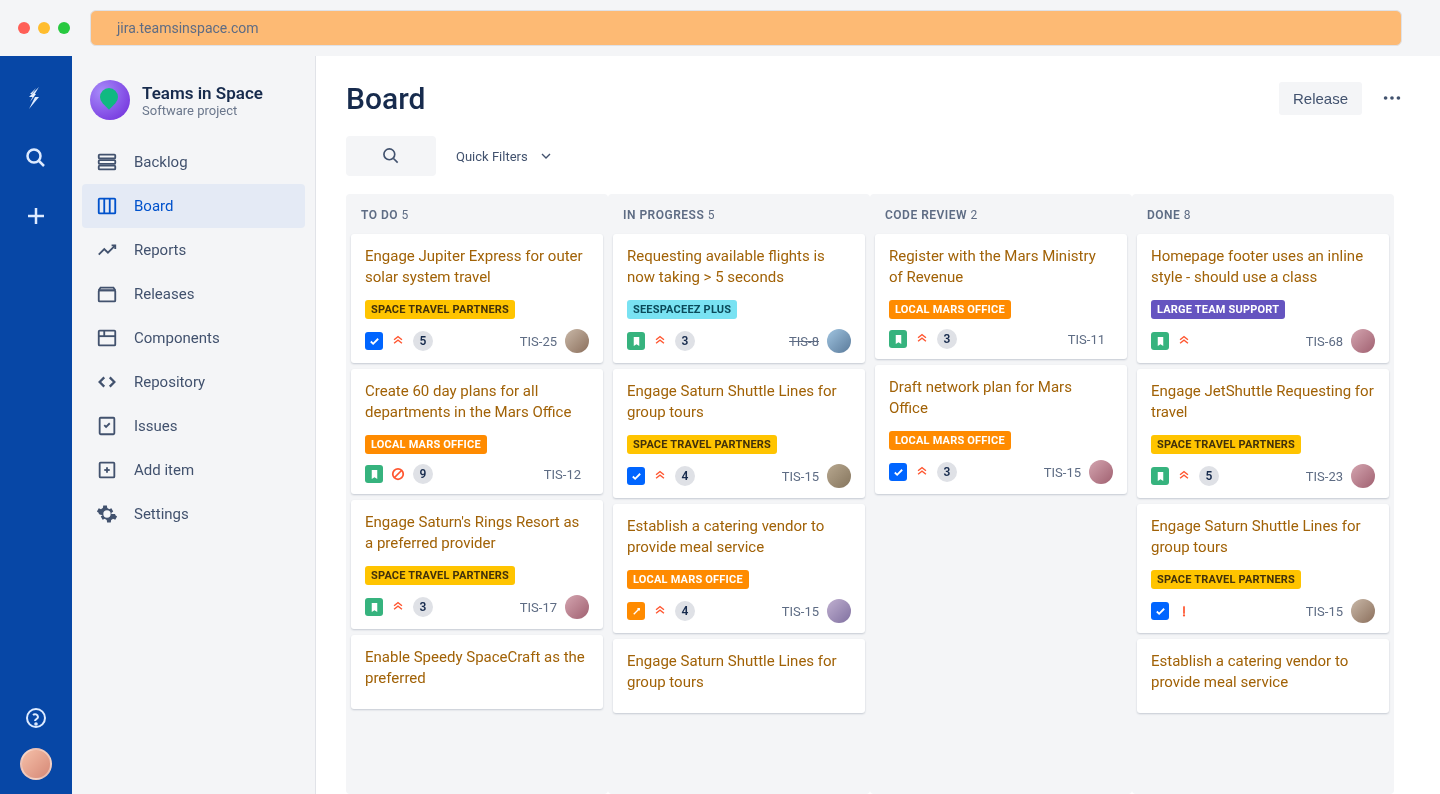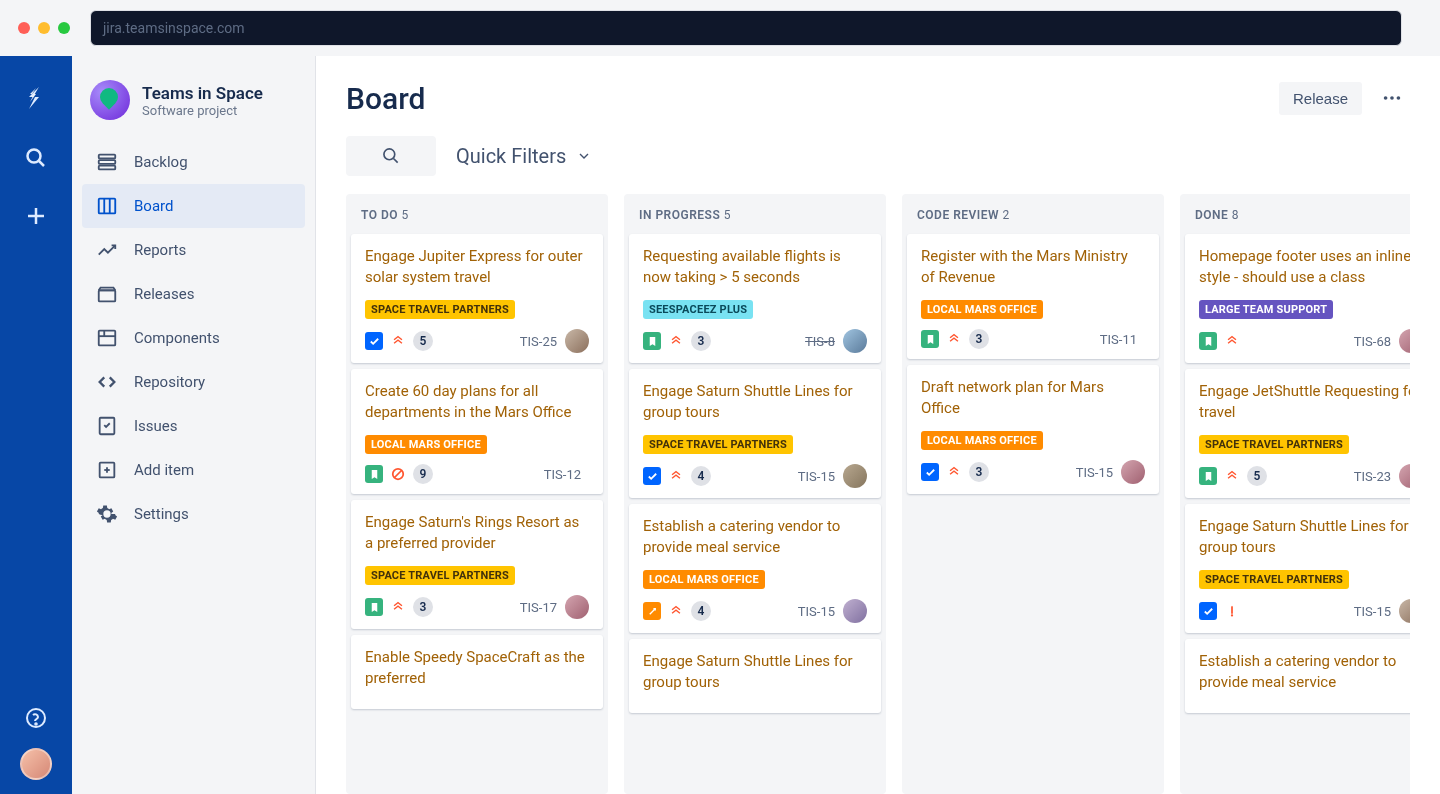--- a/index.html
+++ b/index.html
@@ -5,21 +5,21 @@
 * { box-sizing: border-box; margin: 0; padding: 0; }
 body { font-family: -apple-system, BlinkMacSystemFont, "Segoe UI", Roboto, sans-serif; background: #f4f5f7; color: #172b4d; overflow: hidden; }
 
 
 .browser-bar { height: 56px; background: #f4f5f7; display: flex; align-items: center; padding: 0 18px; }
 .traffic-lights { display: flex; gap: 8px; margin-right: 20px; }
 .traffic-lights span { width: 12px; height: 12px; border-radius: 50%; display: inline-block; }
 .tl-red { background: #ff5f57; }
 .tl-yellow { background: #ffbd2e; }
 .tl-green { background: #28c940; }
-.url-bar { flex: 1; height: 36px; background: #0f172a; border-radius: 6px; display: flex; align-items: center; padding: 0 12px; color: #5e6c84; font-size: 14px; border: 1px solid #dfe1e6; margin-right: 20px; }
+.url-bar { flex: 1; height: 36px; background: #fdba74; border-radius: 6px; display: flex; align-items: center; padding: 0 26px; color: #5e6c84; font-size: 14px; border: 1px solid #dfe1e6; margin-right: 20px; }
 
 
 .app { display: flex; height: calc(794px - 56px); }
 
 
 .rail { width: 72px; background: #0747a6; display: flex; flex-direction: column; align-items: center; padding-top: 24px; position: relative; }
 .rail-icon { width: 40px; height: 40px; display: flex; align-items: center; justify-content: center; color: #deebff; margin-bottom: 18px; cursor: pointer; border-radius: 3px; }
 .rail-icon svg { width: 24px; height: 24px; }
 .rail-logo svg { width: 32px; height: 32px; }
 .rail-bottom { position: absolute; bottom: 14px; left: 0; right: 0; display: flex; flex-direction: column; align-items: center; gap: 10px; }
@@ -41,25 +41,25 @@
 .main { flex: 1; background: #fff; padding: 24px 30px 0 30px; overflow: hidden; display: flex; flex-direction: column; }
 .page-header { display: flex; align-items: center; margin-bottom: 20px; }
 .page-title { font-size: 30px; font-weight: 500; color: #172b4d; flex: 1; }
 .release-btn { background: #f4f5f7; border: none; padding: 8px 14px; border-radius: 3px; font-size: 15px; color: #42526e; cursor: pointer; margin-right: 12px; }
 .more-btn { width: 36px; height: 36px; display: flex; align-items: center; justify-content: center; cursor: pointer; color: #42526e; }
 
 
 .toolbar { display: flex; align-items: center; margin-bottom: 18px; }
 .search-box { width: 90px; height: 40px; background: #f4f5f7; border-radius: 4px; display: flex; align-items: center; justify-content: center; margin-right: 20px; }
 .search-box svg { width: 20px; height: 20px; color: #42526e; }
-.quick-filters { display: flex; align-items: center; color: #42526e; font-size: 20px; cursor: pointer; }
+.quick-filters { display: flex; align-items: center; color: #42526e; font-size: 13px; cursor: pointer; }
 .quick-filters svg { width: 16px; height: 16px; margin-left: 10px; }
 
 
-.board { display: flex; gap: 16px; overflow-x: auto; flex: 1; }
+.board { display: flex; overflow-x: auto; flex: 1; }
 .column { width: 262px; flex-shrink: 0; background: #f4f5f7; border-radius: 4px; padding: 0 5px; }
 .column-header { padding: 14px 10px 12px 10px; font-size: 12px; font-weight: 600; color: #5e6c84; letter-spacing: 0.5px; text-transform: uppercase; }
 .col-count { color: #5e6c84; font-weight: 400; }
 .card-list { display: flex; flex-direction: column; gap: 6px; }
 .card { background: #fff; border-radius: 3px; box-shadow: 0 1px 2px rgba(9,30,66,0.2); padding: 12px 14px 10px 14px; cursor: pointer; }
 .card-title { font-size: 15px; color: #a16207; line-height: 1.4; margin-bottom: 10px; }
 .epic-tag { display: inline-block; font-size: 11px; font-weight: 700; padding: 3px 6px; border-radius: 3px; letter-spacing: 0.2px; margin-bottom: 10px; }
 .epic-yellow { background: #ffc400; color: #42310a; }
 .epic-orange { background: #ff8b00; color: #fff; }
 .epic-teal { background: #79e2f2; color: #0a4a5a; }

